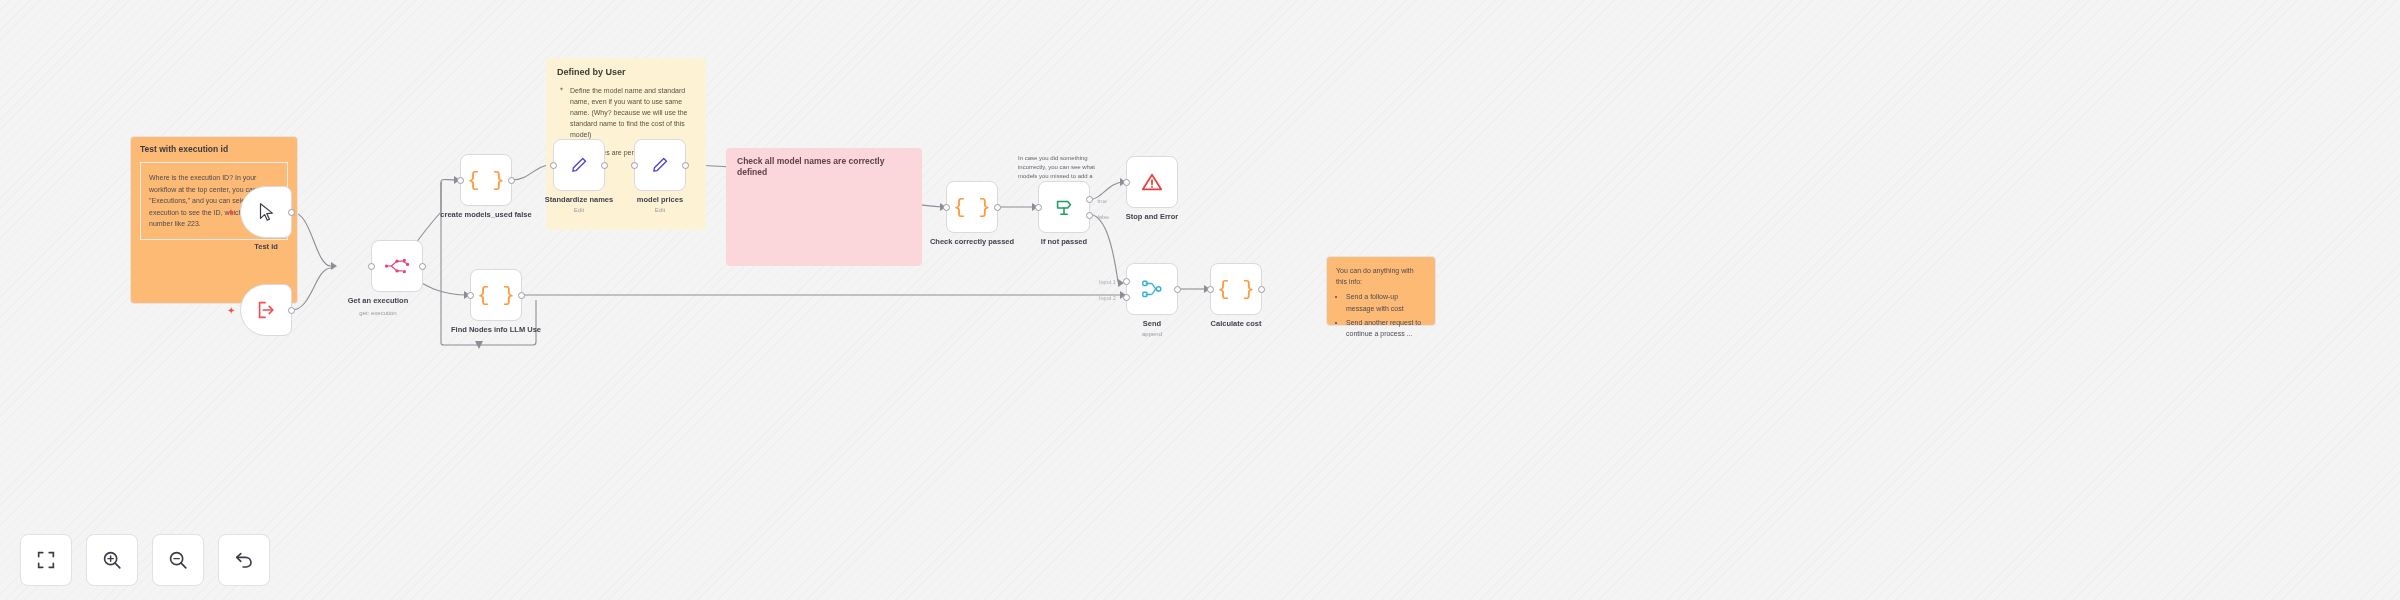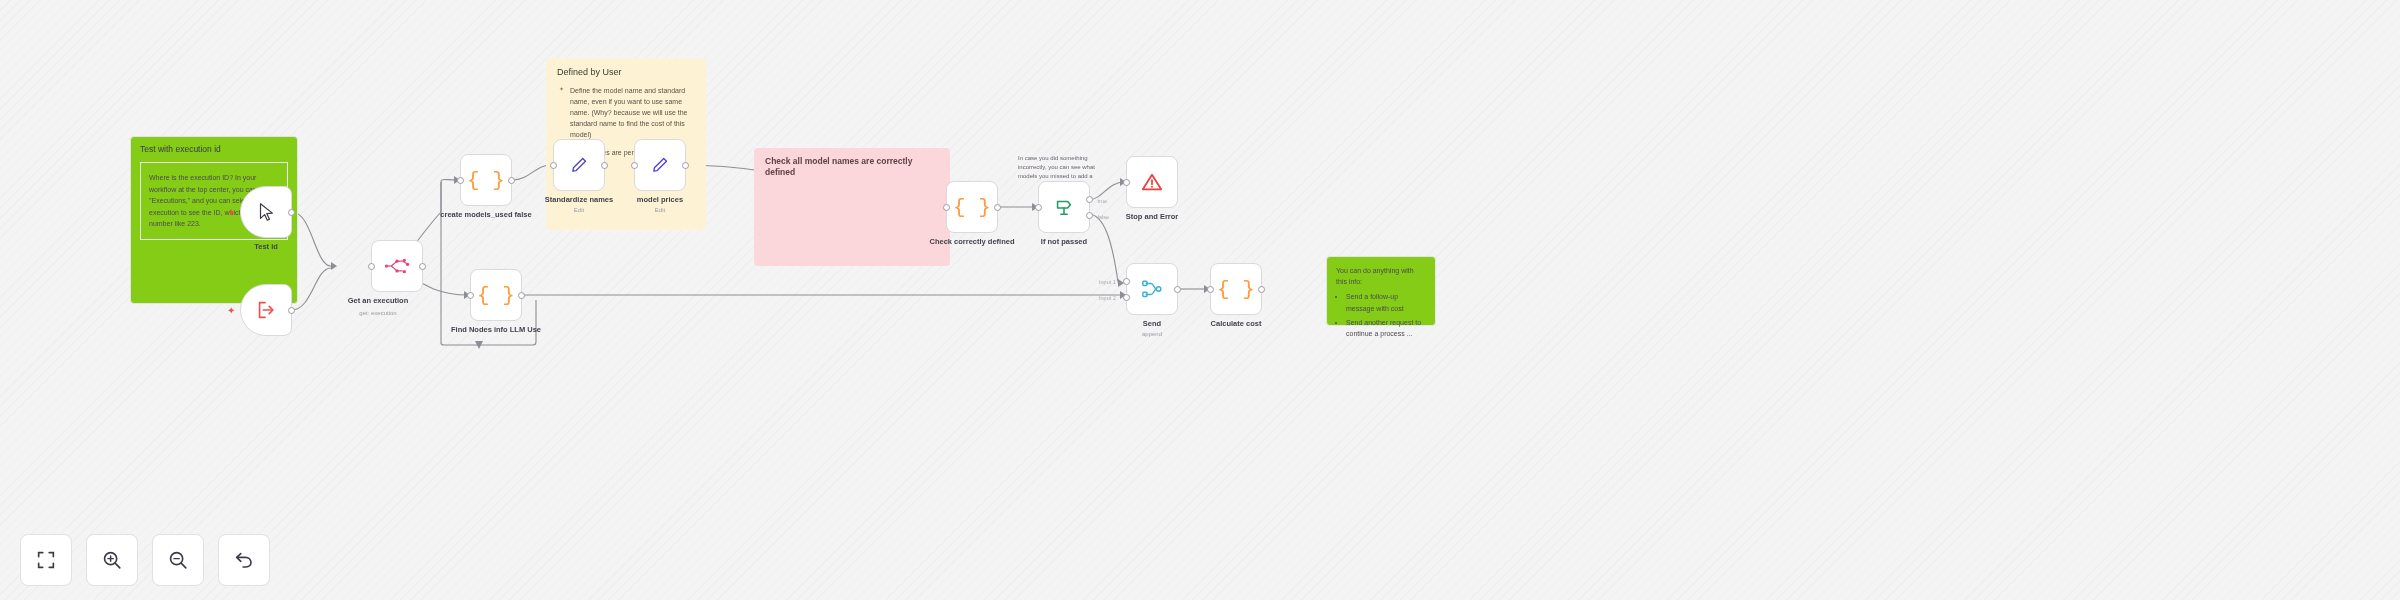--- a/index.html
+++ b/index.html
@@ -16,26 +16,26 @@
     );
     position: relative;
   }
 
   #canvas { position: absolute; inset: 0; }
 
   
   .note { position: absolute; border-radius: 4px; }
 
   .note-plain {
-    background: #84cc16;
+    background: #fdba74;
     border: 1px solid #e4e4e4;
   }
   .note-title {
     font-size: 8.5px;
-    font-weight: normal;
+    font-weight: bold;
     color: #3a3a46;
     padding: 7px 9px 3px 9px;
     line-height: 1.3;
   }
   .note-inner {
     border: 1px solid #ececec;
     margin: 4px 9px 10px 9px;
     padding: 9px 8px;
     font-size: 7px;
     line-height: 1.65;
@@ -215,21 +215,21 @@
   <div class="note note-yellow" style="left:546px; top:58px; width:160px; height:172px;">
     <div class="note-title">Defined by User</div>
     <div class="note-body">
       <ul>
         <li>Define the model name and standard name, even if you want to use same name. (Why? because we will use the standard name to find the cost of this model)</li>
         <li>Model prices are per million token</li>
       </ul>
     </div>
   </div>
 
-  <div class="note note-pink" style="left:726px; top:148px; width:196px; height:118px;margin-left:28px;">
+  <div class="note note-pink" style="left:726px; top:148px; width:196px; height:118px;">
     <div class="note-title">Check all model names are correctly defined</div>
   </div>
 
   <div class="note" style="left:1018px; top:154px; width:92px; height:44px; background:transparent; border:none;">
     <div style="font-size:6px; line-height:1.5; color:#6b6270;">In case you did something incorrectly, you can see what models you missed to add a</div>
   </div>
 
   <div class="note note-plain" style="left:1326px; top:256px; width:110px; height:70px;">
     <div class="note-body" style="padding:8px 9px;">
       <div>You can do anything with this info:</div>
@@ -332,21 +332,21 @@
     </div>
     <div class="node-label">Find Nodes info LLM Use</div>
   </div>
 
   <div class="node" style="left:946px; top:181px;">
     <div class="node-box">
       <span style="font-size:21px; color:#ff9a3e; font-family:'Liberation Mono',monospace;">{&nbsp;}</span>
       <span class="port in"></span>
       <span class="port out"></span>
     </div>
-    <div class="node-label">Check correctly defined</div>
+    <div class="node-label">Check correctly passed</div>
   </div>
 
   <div class="node" style="left:1038px; top:181px;">
     <div class="node-box">
       <svg width="22" height="22" viewBox="0 0 24 24">
         <path d="M5 6 L16 6 L19 9.5 L16 13 L5 13 Z" fill="none" stroke="#1e9e62" stroke-width="1.7" stroke-linejoin="round"></path>
         <path d="M12 13 L12 20" stroke="#1e9e62" stroke-width="1.7" stroke-linecap="round"></path>
         <path d="M8.5 20 L15.5 20" stroke="#1e9e62" stroke-width="1.7" stroke-linecap="round"></path>
       </svg>
       <span class="port in"></span>

